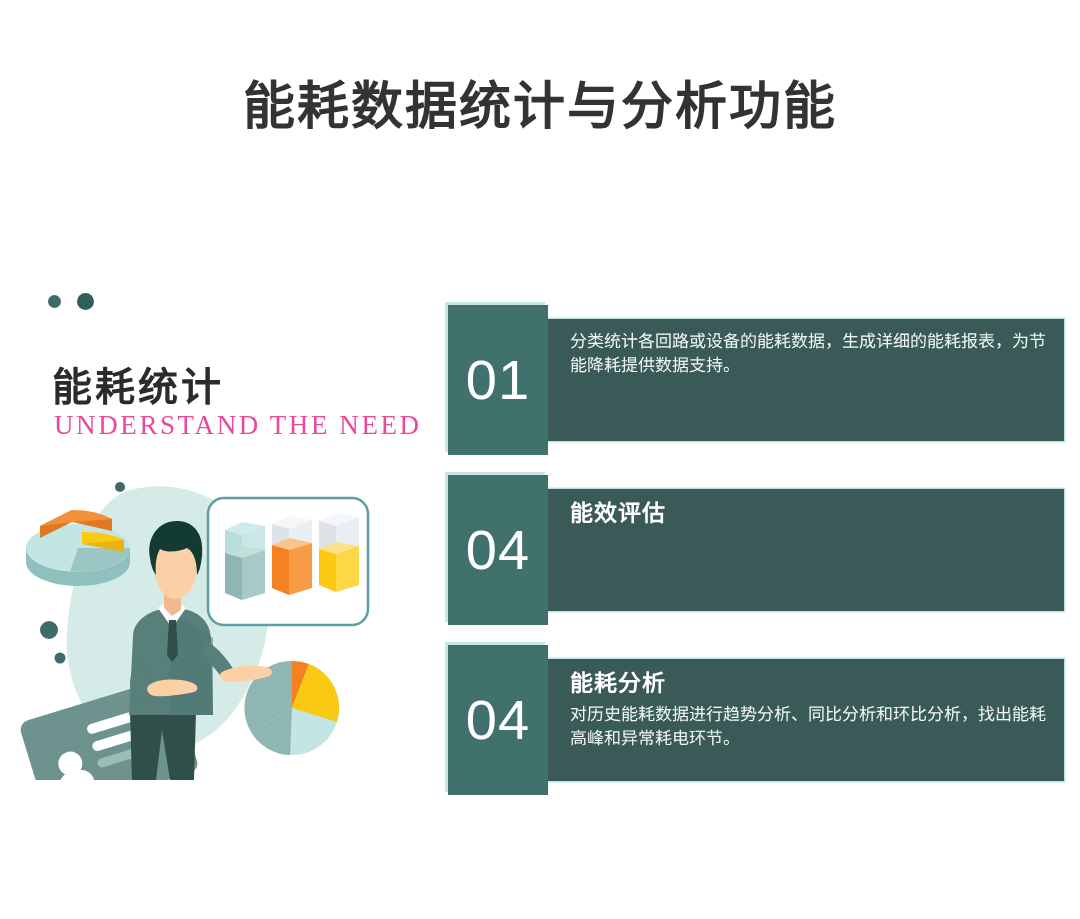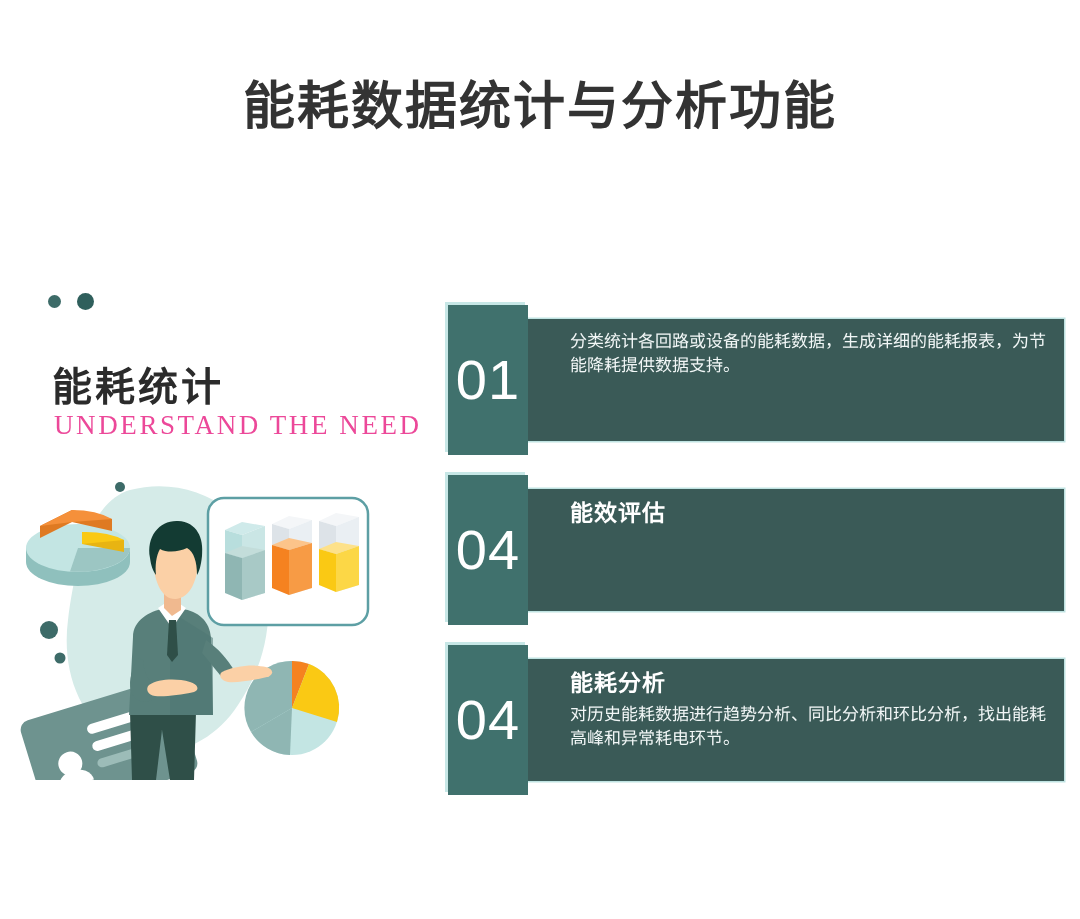--- a/index.html
+++ b/index.html
@@ -50,21 +50,21 @@
 
   
   .cards{position:absolute;left:434px;top:305px;width:630px;}
   .card{position:relative;height:150px;margin-bottom:20px;}
   .card-body{
     position:absolute;left:24px;top:14px;right:0;height:122px;
     background:#3a5a57;
     box-shadow:0 0 0 1.5px #bfe3e2;
   }
   .card-num-block{
-    position:absolute;left:14px;top:0px;width:80px;height:150px;
+    position:absolute;left:14px;top:0px;width:100px;height:150px;
     background:#40716d;
     display:flex;align-items:center;justify-content:center;
     box-shadow:-3px -3px 0 0 #c7e7e6;
   }
   .card-num{
     color:#ffffff;font-size:56px;font-weight:400;
     letter-spacing:1px;line-height:1;
     font-family:"Liberation Sans",sans-serif;
   }
   .card-text{

